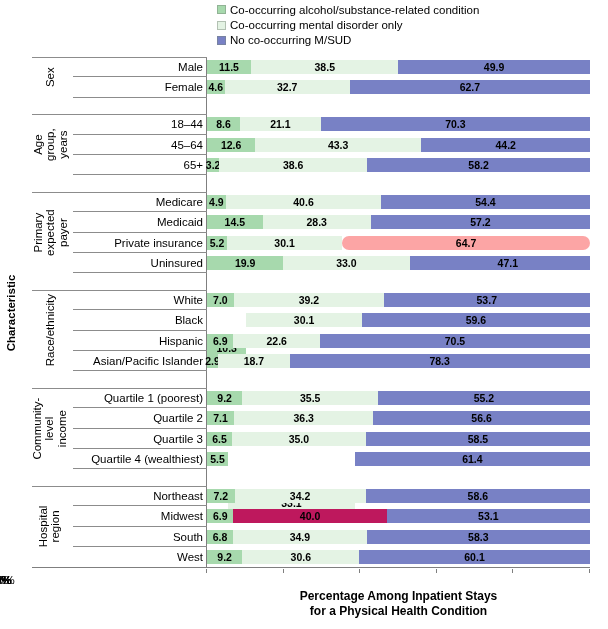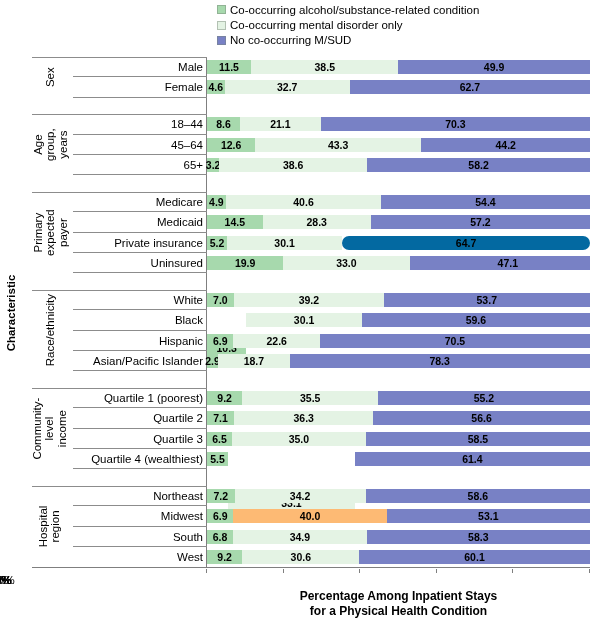--- a/index.html
+++ b/index.html
@@ -212,21 +212,21 @@
           <div class="crow">
             <div class="rowline"></div>
             <div class="cat-label">Private insurance</div>
             <div class="bar">
               <div class="seg" style="width: 5.2%; background: rgb(167, 217, 173);">
                 <span class="val">5.2</span>
               </div>
               <div class="seg" style="width: 30.1%; background: rgb(228, 243, 228);">
                 <span class="val">30.1</span>
               </div>
-              <div class="seg" style="width: 64.7%; background: #0369a1; border-radius: 7px;">
+              <div class="seg" style="width: 64.7%; background: #fca5a5; border-radius: 7px;">
                 <span class="val">64.7</span>
               </div>
             </div>
           </div>
           <div class="crow">
             <div class="rowline"></div>
             <div class="cat-label">Uninsured</div>
             <div class="bar">
               <div class="seg" style="width: 19.9%; background: rgb(167, 217, 173);">
                 <span class="val">19.9</span>
@@ -391,21 +391,21 @@
               </div>
             </div>
           </div>
           <div class="crow">
             <div class="rowline"></div>
             <div class="cat-label">Midwest</div>
             <div class="bar">
               <div class="seg" style="width: 6.9%; background: rgb(167, 217, 173);">
                 <span class="val">6.9</span>
               </div>
-              <div class="seg" style="width: 40%; background: #fdba74; text-align: center;">
+              <div class="seg" style="width: 40%; background: #be185d; text-align: center;">
                 <span class="val">40.0</span>
               </div>
               <div class="seg" style="width: 53.1%; background: rgb(120, 129, 197);">
                 <span class="val">53.1</span>
               </div>
             </div>
           </div>
           <div class="crow">
             <div class="rowline"></div>
             <div class="cat-label">South</div>

